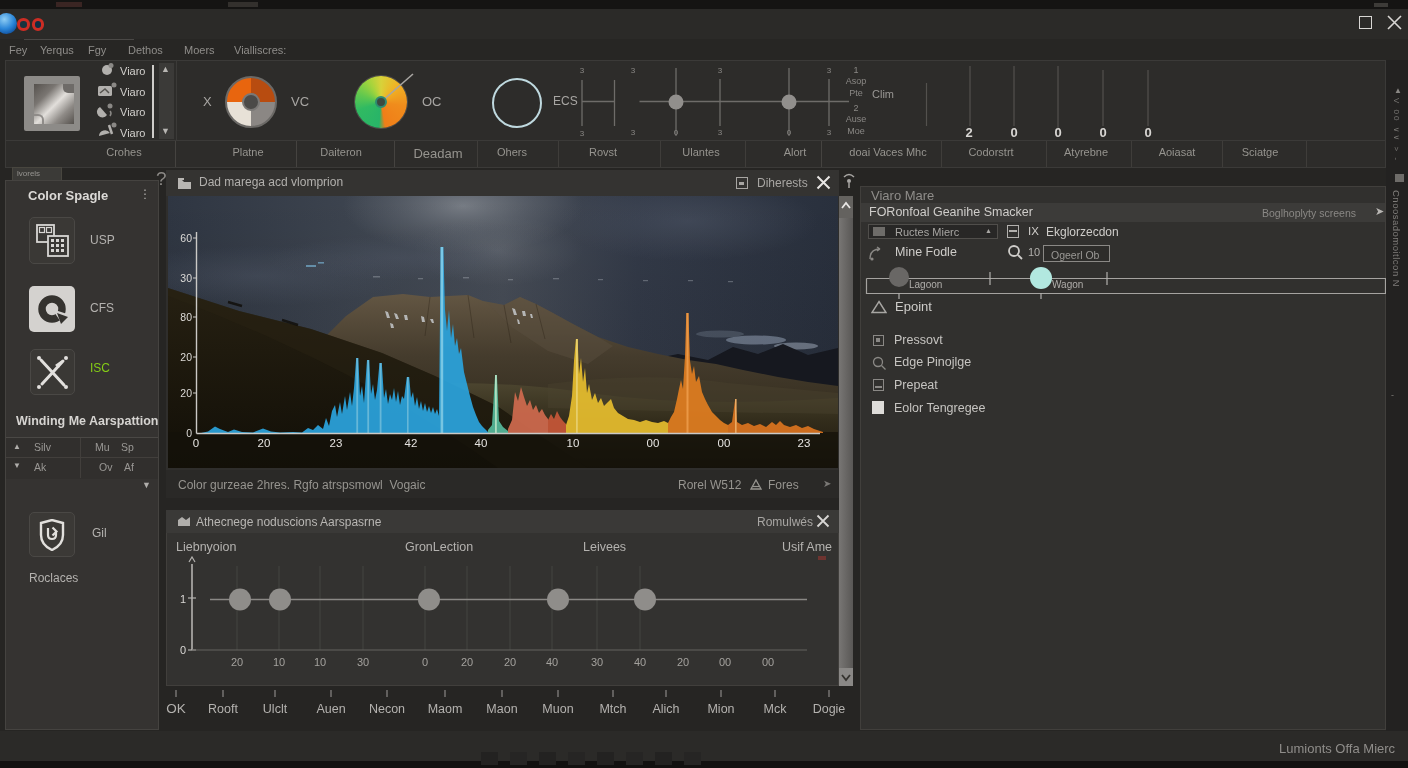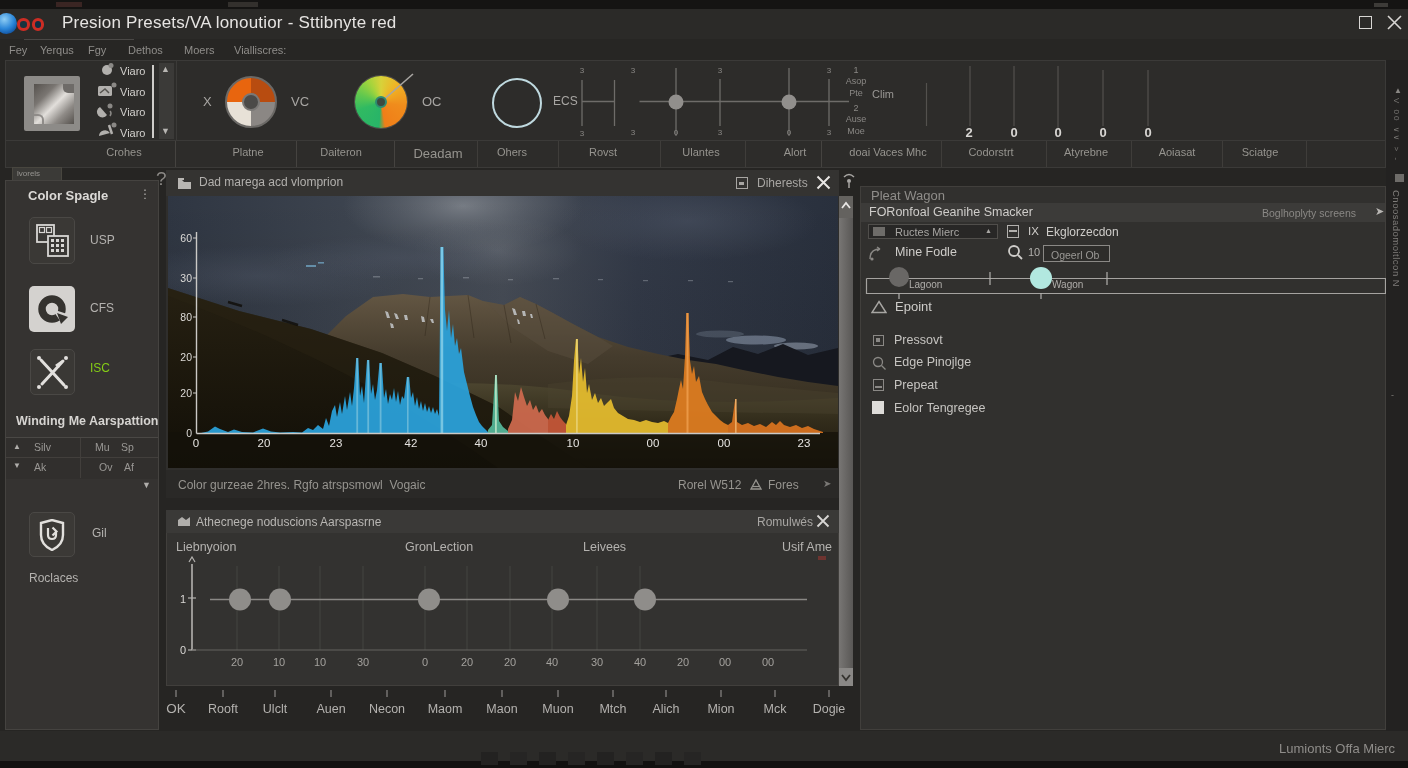--- a/index.html
+++ b/index.html
@@ -12,21 +12,20 @@
 
 <div class="abs" style="left:0;top:0;width:1408px;height:9px;background:#151413;"></div>
 <div class="abs" style="left:56px;top:2px;width:26px;height:5px;background:#3a2523;"></div>
 <div class="abs" style="left:228px;top:2px;width:30px;height:5px;background:#33302d;"></div>
 <div class="abs" style="left:1374px;top:3px;width:14px;height:4px;background:#3d3b38;"></div>
 
 <div class="abs" style="left:0;top:9px;width:1408px;height:30px;background:#2b2a28;"></div>
 <div class="abs" style="left:-4px;top:13px;width:21px;height:21px;border-radius:50%;background:radial-gradient(circle at 40% 30%, #8ecdf4, #2a85d8 50%, #1253a0 80%, #0c3a78);"></div>
 <div class="abs" style="left:17px;top:18px;width:12.5px;height:12.5px;border-radius:50%;background:#16333e;border:3.2px solid #cc2d24;"></div>
 <div class="abs" style="left:31.5px;top:18px;width:12.5px;height:12.5px;border-radius:50%;background:#0e2d42;border:3.2px solid #cc2d24;"></div>
-<div class="txt" style="left:62px;top:13px;font-size:17px;color:#e6e4e2;letter-spacing:0.2px;">Presion Presets/VA lonoutior - Sttibnyte red</div>
 <div class="abs" style="left:1359px;top:16px;width:13px;height:13px;border:1.5px solid #d8d6d4;"></div>
 <svg class="abs" style="left:1387px;top:15px;" width="15" height="15">
       <path d="M1 1 L14 14 M14 1 L1 14" stroke="#d8d6d4" stroke-width="1.6"></path>
     </svg>
 
 <div class="abs" style="left:0;top:39px;width:1408px;height:21px;background:#272624;"></div>
 <div class="abs" style="left:24px;top:39px;width:110px;height:1px;background:#4a4846;"></div>
 <div class="txt" style="left:9px;top:44px;font-size:11px;color:#8f8d8a;">Fey</div>
 <div class="txt" style="left:40px;top:44px;font-size:11px;color:#8f8d8a;">Yerqus</div>
 <div class="txt" style="left:88px;top:44px;font-size:11px;color:#8f8d8a;">Fgy</div>
@@ -500,21 +499,21 @@
         <text x="392" y="23">Muon</text>
         <text x="447" y="23">Mtch</text>
         <text x="500" y="23">Alich</text>
         <text x="555" y="23">Mion</text>
         <text x="609" y="23">Mck</text>
         <text x="663" y="23">Dogie</text>
   </g>
 </svg>
 
 <div class="abs" style="left:860px;top:186px;width:526px;height:544px;background:#31302e;border:1px solid #413f3c;"></div>
-<div class="txt" style="left:871px;top:188px;font-size:13px;color:#8f8d8a;">Pleat Wagon</div>
+<div class="txt" style="left:871px;top:188px;font-size:13px;color:#8f8d8a;">Viaro Mare</div>
 <div class="abs" style="left:861px;top:203px;width:524px;height:19px;background:#3c3b39;"></div>
 <div class="txt" style="left:869px;top:205px;font-size:12.5px;color:#cfcdca;">FORonfoal Geanihe Smacker</div>
 <div class="txt" style="left:1262px;top:207px;font-size:10.5px;color:#8a8885;">Boglhoplyty screens</div>
 <div class="txt" style="left:1375px;top:205px;font-size:11px;color:#b8b6b3;">➤</div>
 
 <div class="abs" style="left:868px;top:224px;width:130px;height:15px;background:#282726;border:1px solid #504e4b;"></div>
 <div class="abs" style="left:873px;top:227px;width:12px;height:9px;background:#6e6c69;"></div>
 <div class="txt" style="left:895px;top:226px;font-size:11px;color:#a8a6a3;">Ructes Mierc</div>
 <div class="txt" style="left:985px;top:227px;font-size:7px;color:#a8a6a3;">▲</div>
 <div class="abs" style="left:1007px;top:225px;width:12px;height:13px;border:1.5px solid #b2b0ad;"></div>

